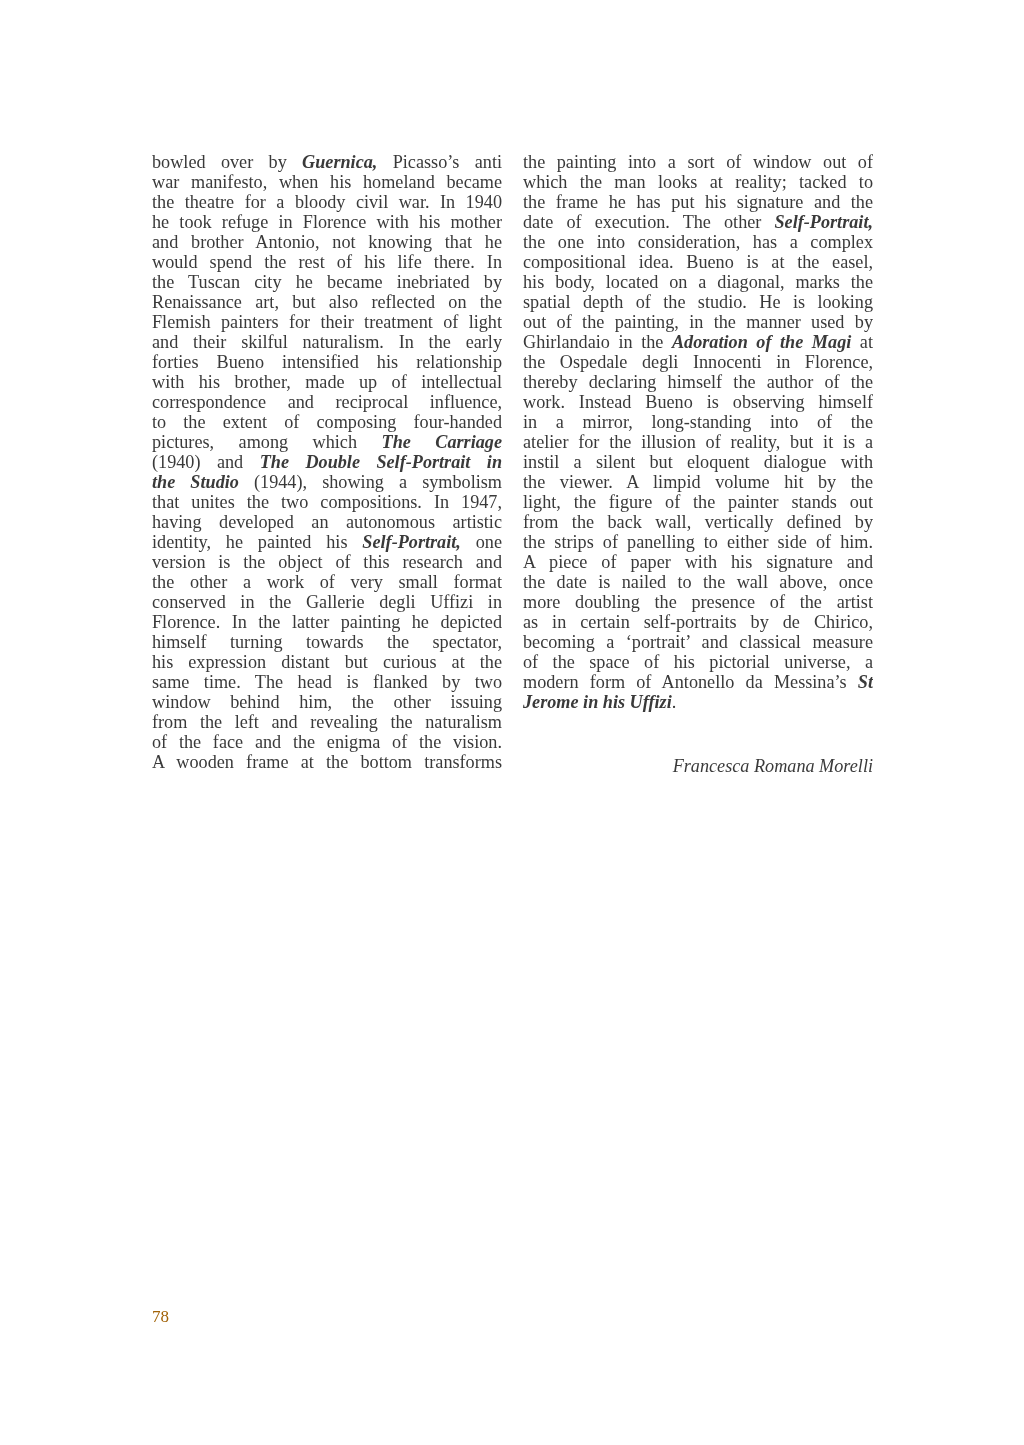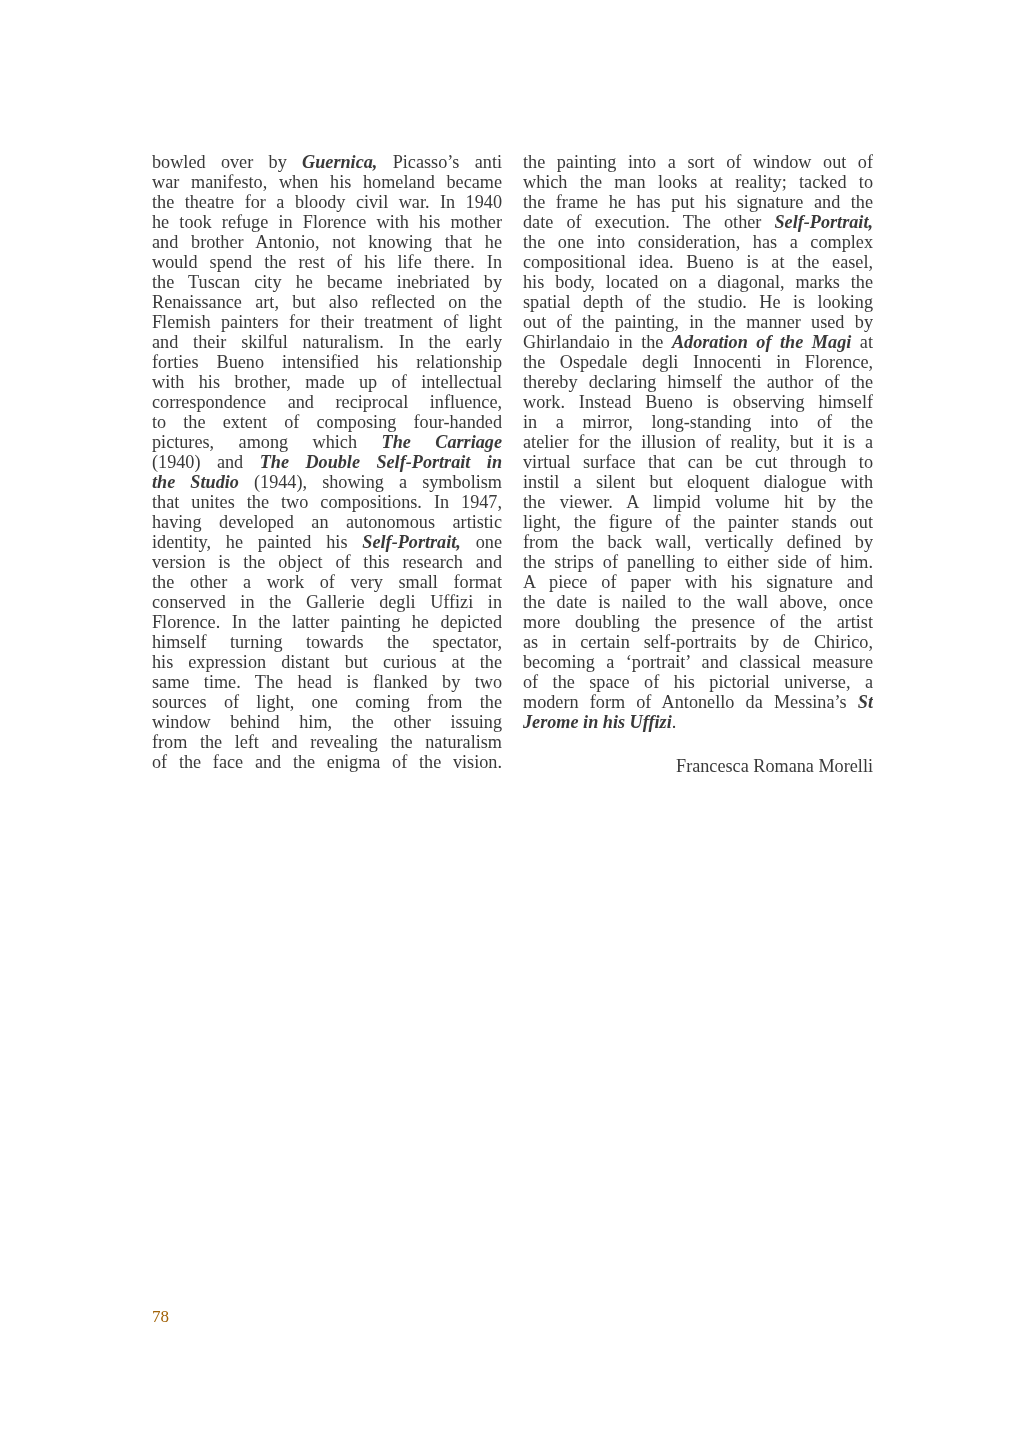--- a/index.html
+++ b/index.html
@@ -35,20 +35,21 @@
     .line.last {
       text-align-last: left;
     }
     .line i { font-style: italic; font-weight: bold; }
     .signature {
       position: absolute;
       left: 523px;
       top: 756px;
       width: 350px;
       text-align: right;
+      font-style: italic;
       font-size: 18.2px;
       line-height: 20px;
     }
     .page-number {
       position: absolute;
       left: 152px;
       top: 1307px;
       font-size: 17px;
       line-height: 20px;
       color: #a16207;
@@ -78,43 +79,42 @@
     <span class="line"><span>that unites the two compositions. In 1947,</span></span>
     <span class="line"><span>having developed an autonomous artistic</span></span>
     <span class="line"><span>identity, he painted his </span><i>Self-Portrait,</i><span> one</span></span>
     <span class="line"><span>version is the object of this research and</span></span>
     <span class="line"><span>the other a work of very small format</span></span>
     <span class="line"><span>conserved in the Gallerie degli Uffizi in</span></span>
     <span class="line"><span>Florence. In the latter painting he depicted</span></span>
     <span class="line"><span>himself turning towards the spectator,</span></span>
     <span class="line"><span>his expression distant but curious at the</span></span>
     <span class="line"><span>same time. The head is flanked by two</span></span>
-    <span class="line"><span>sources of light, one coming from the</span></span>
     <span class="line"><span>window behind him, the other issuing</span></span>
     <span class="line"><span>from the left and revealing the naturalism</span></span>
     <span class="line"><span>of the face and the enigma of the vision.</span></span>
+    <span class="line"><span>A wooden frame at the bottom transforms</span></span>
   </div>
 
 <div class="column col-right">
     <span class="line"><span>the painting into a sort of window out of</span></span>
     <span class="line"><span>which the man looks at reality; tacked to</span></span>
     <span class="line"><span>the frame he has put his signature and the</span></span>
     <span class="line"><span>date of execution. The other </span><i>Self-Portrait,</i></span>
     <span class="line"><span>the one into consideration, has a complex</span></span>
     <span class="line"><span>compositional idea. Bueno is at the easel,</span></span>
     <span class="line"><span>his body, located on a diagonal, marks the</span></span>
     <span class="line"><span>spatial depth of the studio. He is looking</span></span>
     <span class="line"><span>out of the painting, in the manner used by</span></span>
     <span class="line"><span>Ghirlandaio in the </span><i>Adoration of the Magi</i><span> at</span></span>
     <span class="line"><span>the Ospedale degli Innocenti in Florence,</span></span>
     <span class="line"><span>thereby declaring himself the author of the</span></span>
     <span class="line"><span>work. Instead Bueno is observing himself</span></span>
     <span class="line"><span>in a mirror, long-standing into of the</span></span>
     <span class="line"><span>atelier for the illusion of reality, but it is a</span></span>
-    <span class="line"><span>virtual surface that can be cut through to</span></span>
     <span class="line"><span>instil a silent but eloquent dialogue with</span></span>
     <span class="line"><span>the viewer. A limpid volume hit by the</span></span>
     <span class="line"><span>light, the figure of the painter stands out</span></span>
     <span class="line"><span>from the back wall, vertically defined by</span></span>
     <span class="line"><span>the strips of panelling to either side of him.</span></span>
     <span class="line"><span>A piece of paper with his signature and</span></span>
     <span class="line"><span>the date is nailed to the wall above, once</span></span>
     <span class="line"><span>more doubling the presence of the artist</span></span>
     <span class="line"><span>as in certain self-portraits by de Chirico,</span></span>
     <span class="line"><span>becoming a ‘portrait’ and classical measure</span></span>

